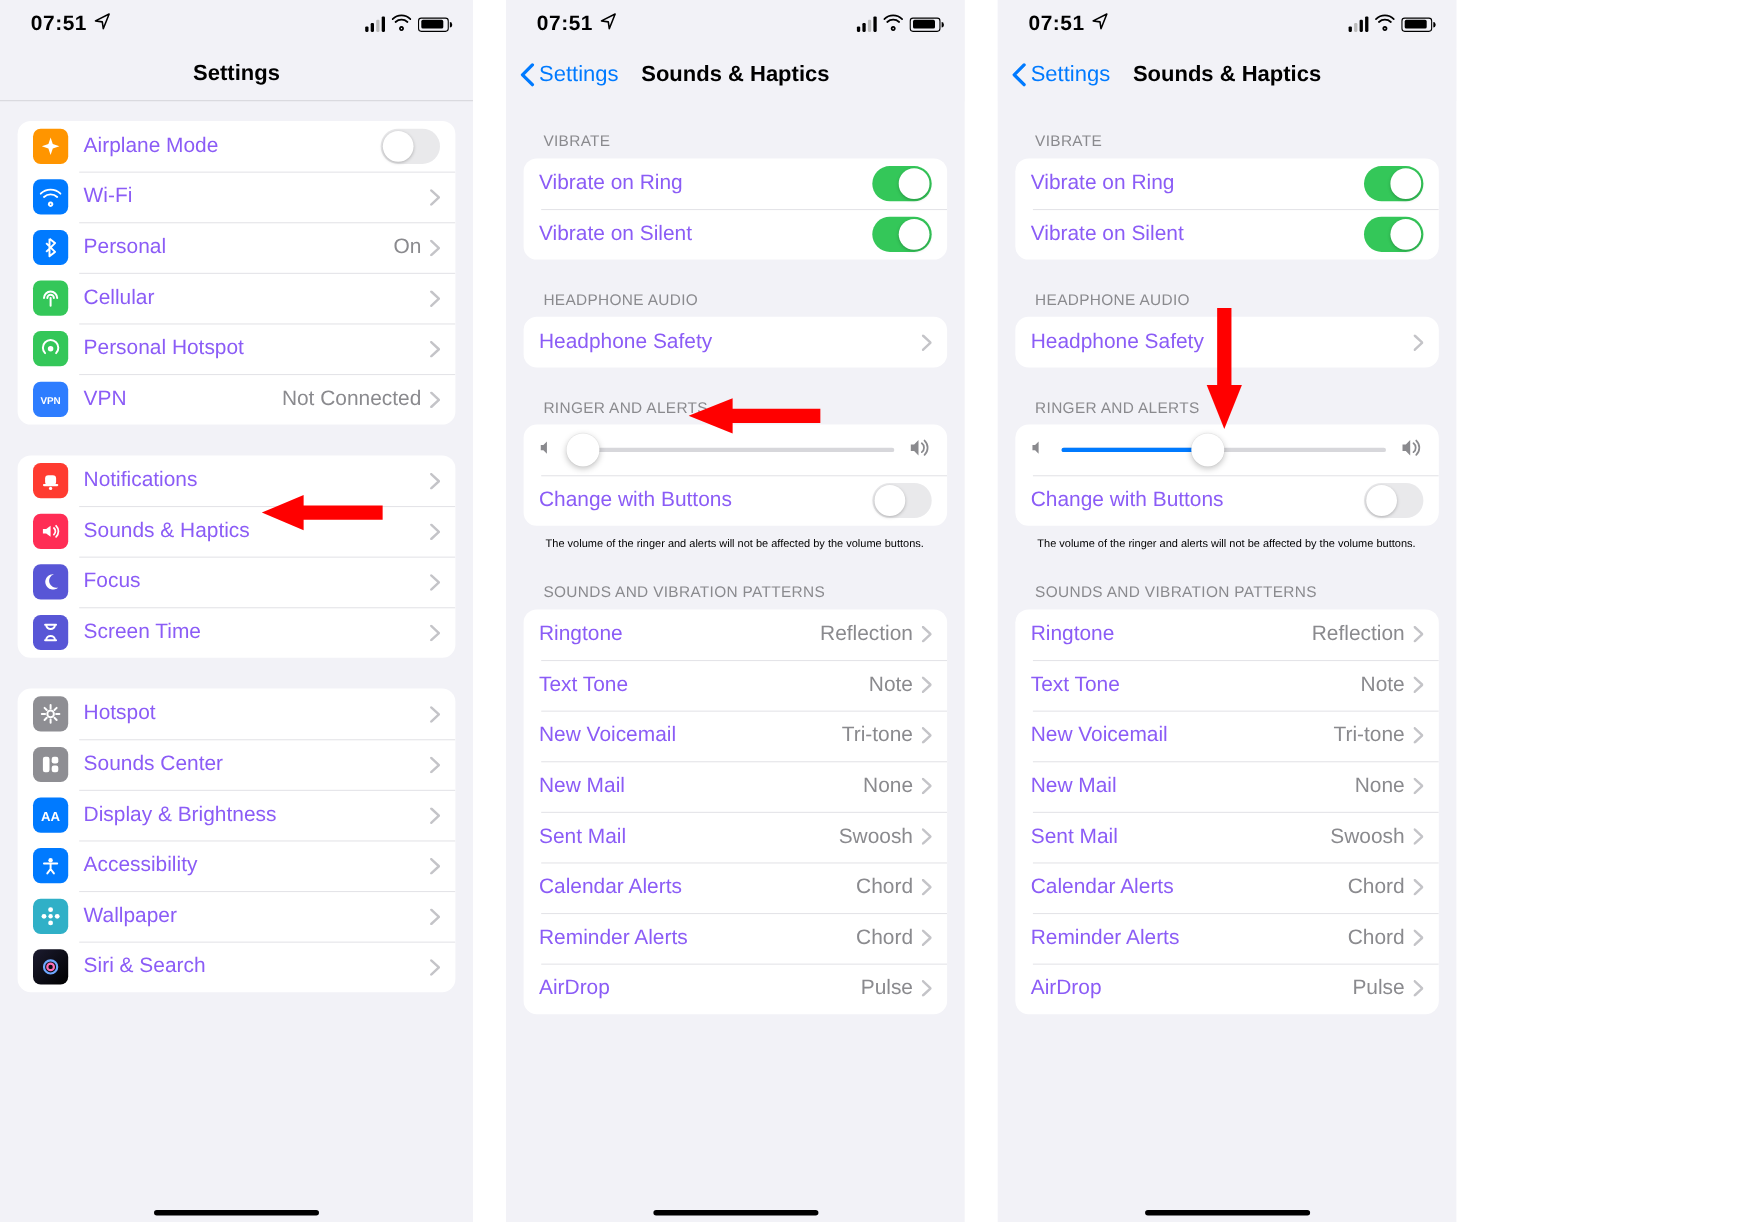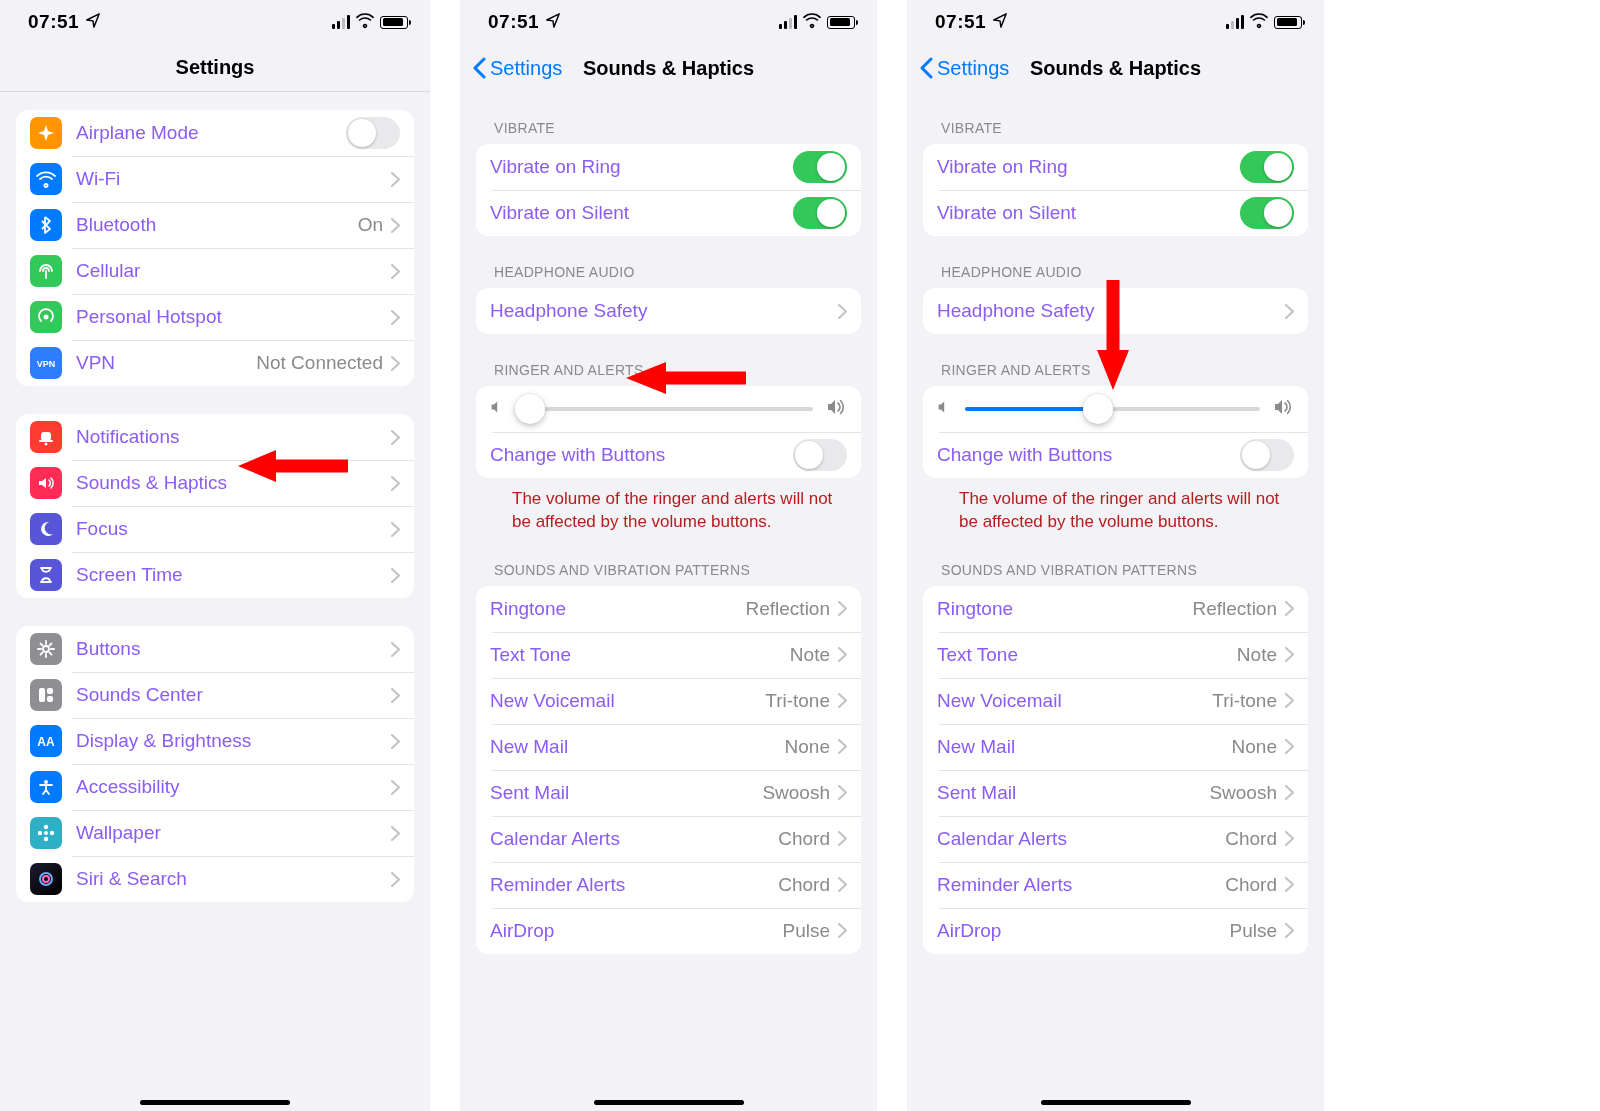--- a/index.html
+++ b/index.html
@@ -22,21 +22,21 @@
   .nav { height:48px; display:flex; align-items:center; justify-content:center; position:relative; background:#f2f2f7; }
   .nav.bordered { border-bottom:1px solid #d8d8dc; }
   .nav .title { font-size:20px; font-weight:600; }
   .nav .back { position:absolute; left:12px; display:flex; align-items:center; color:#007aff; font-size:20px; gap:2px; }
   .nav .back svg { width:16px; height:22px; }
   
   .scroll { padding: 0 16px 20px 16px; }
   .group { background:#fff; border-radius:12px; margin-top:28px; overflow:hidden; }
   .group.first { margin-top:18px; }
   .grouphdr { font-size:14px; color:#8a8a8e; letter-spacing:0.3px; margin:28px 4px 8px 18px; text-transform:none; }
-  .footer-note { font-size:17px; color:#b91c1c; margin:10px 18px 0 36px; line-height:1.35;}
+  .footer-note { font-size:10px; color:#000000; margin:10px 18px 0 20px; line-height:1.35;}
   .row { display:flex; align-items:center; min-height:46px; padding:0 14px 0 14px; position:relative; }
   .row + .row::before { content:""; position:absolute; left:56px; right:0; top:0; height:1px; background:#e4e4e8; }
   .row.noicon + .row.noicon::before,
   .row.noicon + .row::before { left:16px; }
   .icon { width:32px; height:32px; border-radius:7px; display:flex; align-items:center; justify-content:center; flex:0 0 32px; margin-right:14px; color:#fff; }
   .icon svg { width:20px; height:20px; }
   .label { font-size:19px; color:#8b5cf6; flex:1 1 auto; }
   .value { font-size:19px; color:#8a8a8e; margin-right:8px; }
   .chev { color:#c4c4c8; flex:0 0 auto; }
   .chev svg { width:9px; height:15px; display:block; }
@@ -146,21 +146,21 @@
                 <use href="#chev-r"></use>
               </svg>
             </div>
           </div>
           <div class="row">
             <div class="icon c-blue">
               <svg viewBox="0 0 20 20">
                 <path d="M9 2 L14 6 L6 14 M6 6 L14 14 L9 18 L9 2" stroke="#fff" stroke-width="1.8" fill="none" stroke-linejoin="round"></path>
               </svg>
             </div>
-            <div class="label">Bluetooth</div>
+            <div class="label">Personal</div>
             <div class="value">On</div>
             <div class="chev">
               <svg viewBox="0 0 9 15">
                 <use href="#chev-r"></use>
               </svg>
             </div>
           </div>
           <div class="row">
             <div class="icon c-green">
               <svg viewBox="0 0 20 20">
@@ -261,21 +261,21 @@
           </div>
         </div>
     <div class="group" id="p1g3">
           <div class="row">
             <div class="icon c-grey">
               <svg viewBox="0 0 20 20">
                 <circle cx="10" cy="10" r="3" fill="none" stroke="#fff" stroke-width="1.8"></circle>
                 <path d="M10 2v3M10 15v3M2 10h3M15 10h3M4.5 4.5l2 2M13.5 13.5l2 2M15.5 4.5l-2 2M6.5 13.5l-2 2" stroke="#fff" stroke-width="1.8" stroke-linecap="round"></path>
               </svg>
             </div>
-            <div class="label">Buttons</div>
+            <div class="label">Hotspot</div>
             <div class="chev">
               <svg viewBox="0 0 9 15">
                 <use href="#chev-r"></use>
               </svg>
             </div>
           </div>
           <div class="row">
             <div class="icon c-grey">
               <svg viewBox="0 0 20 20">
                 <rect x="3" y="3" width="6" height="14" rx="2" fill="#fff"></rect>

